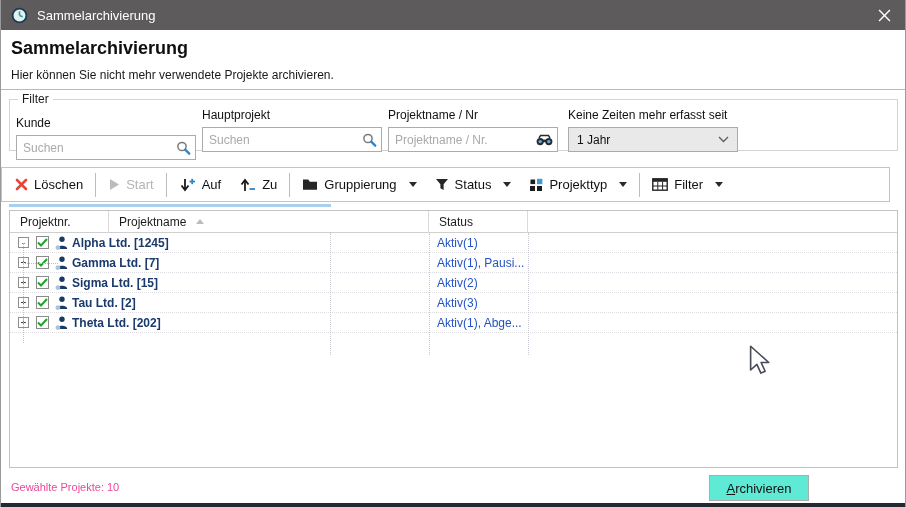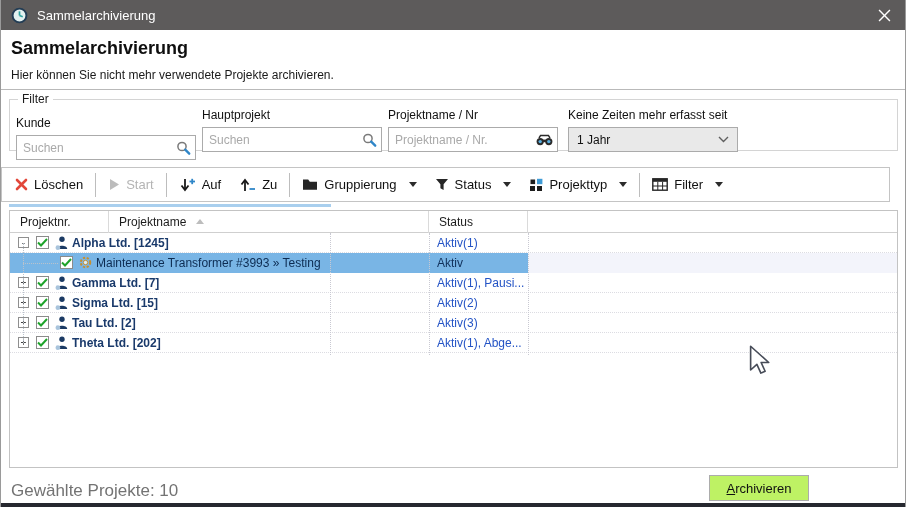--- a/index.html
+++ b/index.html
@@ -73,22 +73,22 @@
   .rowicon { position:absolute; top:2px; z-index:3; display:flex; }
   .rowicon.root { left:44px; } .rowicon.child { left:68px; }
   .selbg-main { position:absolute; left:0; top:0; width:518px; height:20px; background:#79b5e5; z-index:0; }
   .selbg-rest { position:absolute; left:518px; top:0; right:0; height:20px; background:#f3f4fb; z-index:0; }
   .trow > * { z-index:1; }
   .vdot { position:absolute; width:1px; border-left:1px dotted #c9c9d2; z-index:2; }
   .treeline-v { position:absolute; border-left:1px dotted #b9c2cc; width:1px; z-index:2; }
   .treeline-h { position:absolute; border-top:1px dotted #b9c2cc; height:1px; z-index:2; }
 
   
-  .footer-label { position:absolute; left:10px; top:481px; font-size:17px; color:#737373; }
-  .btn { position:absolute; top:475px; height:26px; background:#bef264; border:1px solid #acacac;
+  .footer-label { position:absolute; left:10px; top:481px; font-size:11px; color:#ec4899; }
+  .btn { position:absolute; top:475px; height:26px; background:#5eead4; border:1px solid #acacac;
          font-size:13px; color:#111; font-family:"Liberation Sans", sans-serif; text-align:center; }
   .btn-archive { left:708px; width:100px; }
   .btn-archive::first-letter { text-decoration:underline; }
   .btn-cancel { left:814px; width:78px; }
   .bottom-strip { position:absolute; left:0; bottom:0; width:906px; height:4px; background:#26282f; }
 
   .cursor { position:absolute; left:748px; top:345px; z-index:50; }
 </style>
 </head>
 <body>
@@ -283,40 +283,20 @@
                 <path d="M2.8 14 C2.8 9.8 13.2 9.8 13.2 14 Z" fill="#1b3a63"></path>
                 <circle cx="3.9" cy="12.7" r="2.4" fill="#a9c4dc"></circle>
               </svg>
           </span>
           <span class="rootname">Alpha Ltd. [1245]</span>
         </div>
         <div class="cell-nr"></div>
         <div class="cell-status status-root">Aktiv(1)</div>
       </div>
 
-      <div class="trow" style="border-bottom:1px dotted #cdd4df;">
-        <div class="selbg-main"></div>
-        <div class="selbg-rest"></div>
-        <div class="cell-name">
-          <div class="cb child">
-            <svg width="11" height="9" viewBox="0 0 11 9">
-                <polyline points="1,4.5 4,7.5 10,1" fill="none" stroke="#1ea32a" stroke-width="2"></polyline>
-              </svg>
-          </div>
-          <span class="rowicon child">
-            <svg width="15" height="15" viewBox="0 0 15 15">
-                <circle cx="7.5" cy="7.5" r="4.7" fill="none" stroke="#c78f2d" stroke-width="2" stroke-dasharray="2.2 1.6"></circle>
-                <circle cx="7.5" cy="7.5" r="2.2" fill="#dcedf8" stroke="#c78f2d" stroke-width="1"></circle>
-              </svg>
-          </span>
-          <span class="childname">Maintenance Transformer #3993 » Testing</span>
-        </div>
-        <div class="cell-nr"></div>
-        <div class="cell-status status-child">Aktiv</div>
-      </div>
 
       <div class="trow">
         <div class="cell-name">
           <div class="expander">+</div>
           <div class="cb root">
             <svg width="11" height="9" viewBox="0 0 11 9">
                 <polyline points="1,4.5 4,7.5 10,1" fill="none" stroke="#1ea32a" stroke-width="2"></polyline>
               </svg>
           </div>
           <span class="rowicon root">

